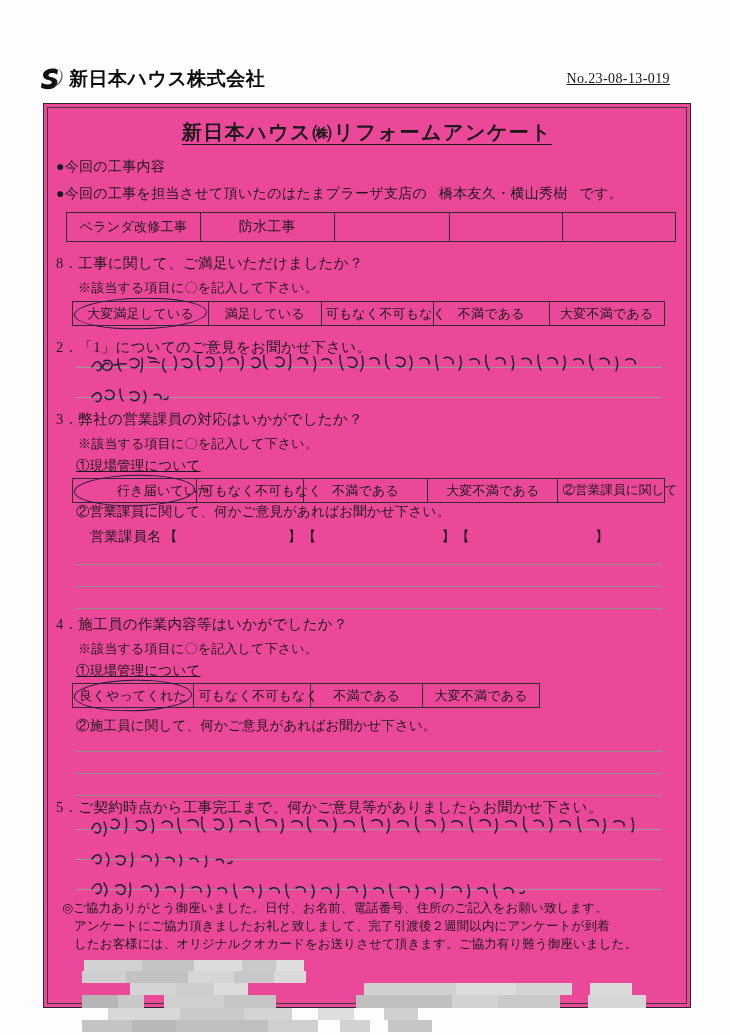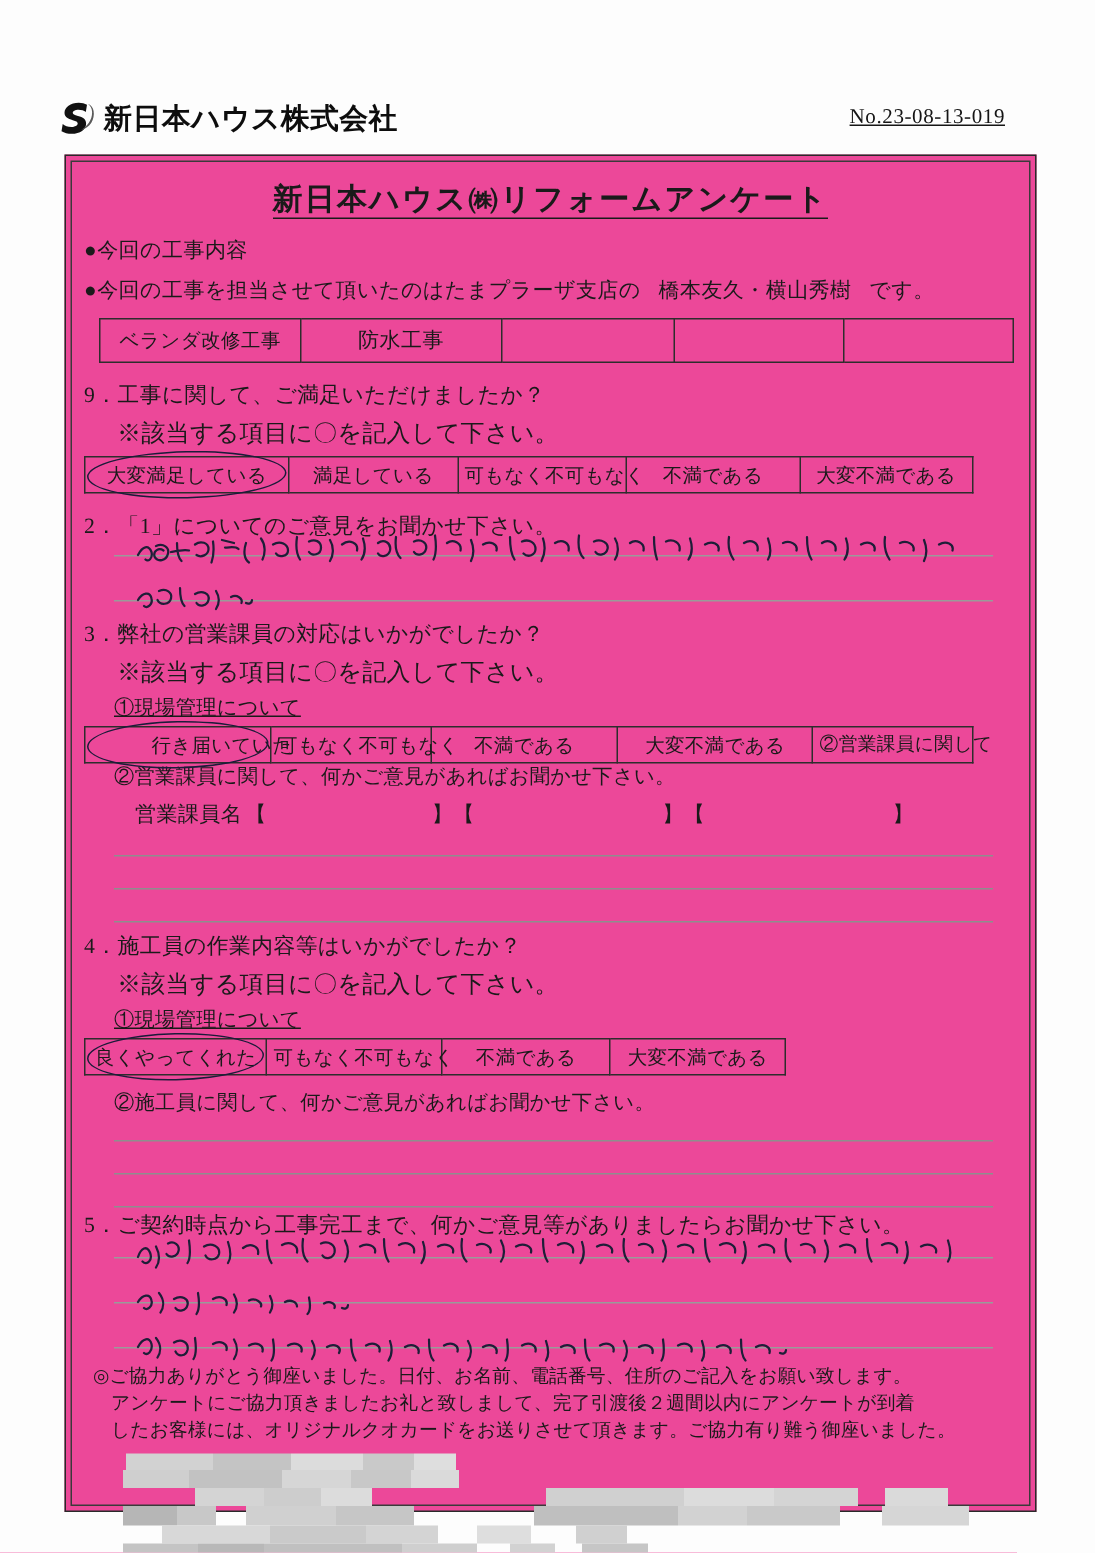--- a/index.html
+++ b/index.html
@@ -128,35 +128,36 @@
   .work-table td.c5 { width: 18.5%; }
 
   
   .q {
     font-size: 14.5px;
     letter-spacing: 0.3px;
     margin-top: 12px;
     white-space: nowrap;
   }
   .note {
-    font-size: 16px;
+    font-size: 13px;
     letter-spacing: 0.2px;
     margin: 6px 0 4px 22px;
     white-space: nowrap;
   }
   .sublabel {
     font-size: 13.5px;
     letter-spacing: 0.2px;
     margin: 4px 0 3px 20px;
     white-space: nowrap;
   }
   .sublabel u { text-decoration: underline; }
 
   
   .opts {
+    margin-left: 16px;
     border-collapse: collapse;
     table-layout: fixed;
   }
   .opts td {
     border: 1px solid #2d2d2d;
     height: 24px;
     font-size: 13px;
     text-align: center;
     letter-spacing: 0.2px;
     white-space: nowrap;
@@ -298,21 +299,21 @@
           <tr>
         <td class="c1">ベランダ改修工事</td>
         <td class="c2">防水工事</td>
         <td class="c3"></td>
         <td class="c4"></td>
         <td class="c5"></td>
       </tr>
     </tbody>
       </table>
 
-    <div class="q">9．工事に関して、ご満足いただけましたか？</div>
+    <div class="q">8．工事に関して、ご満足いただけましたか？</div>
     <div class="note">※該当する項目に〇を記入して下さい。</div>
     <table class="opts q1">
       <tbody>
           <tr>
         <td class="circled">大変満足している</td>
         <td>満足している</td>
         <td>可もなく不可もなく</td>
         <td>不満である</td>
         <td>大変不満である</td>
       </tr>

